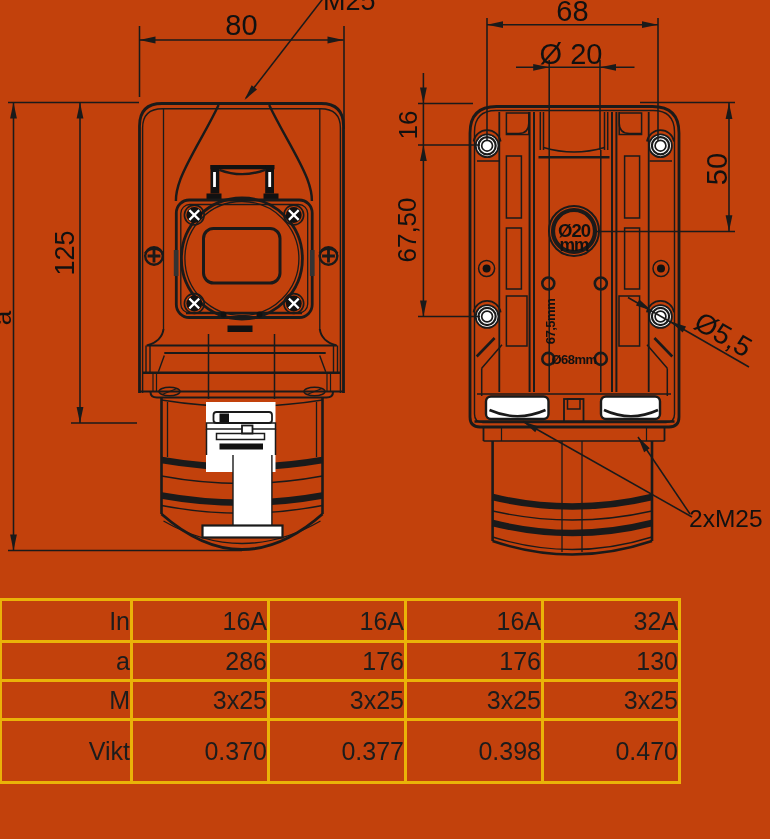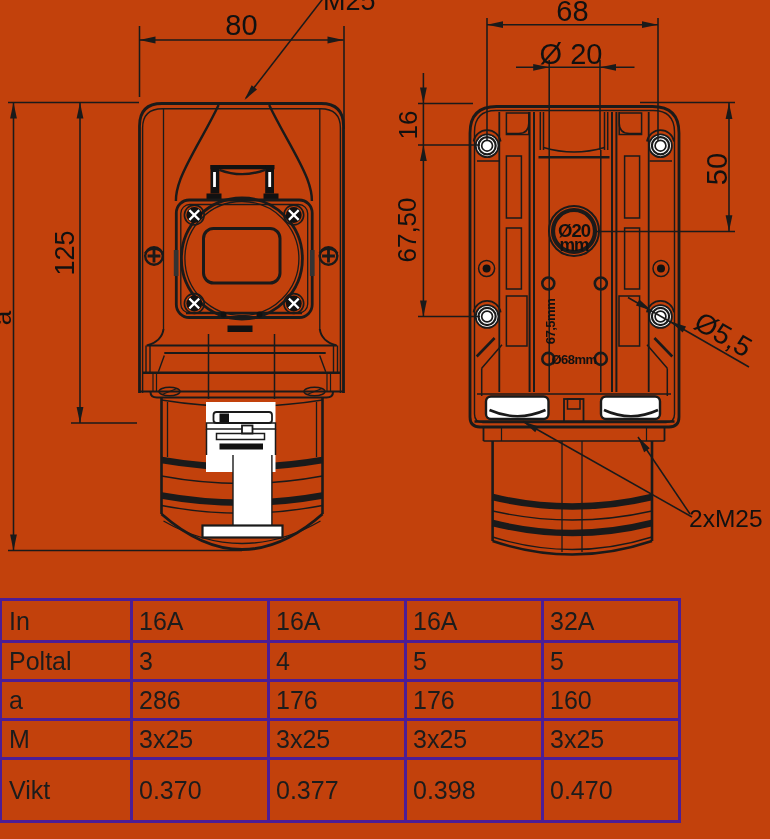--- a/index.html
+++ b/index.html
@@ -1,18 +1,18 @@
 <!DOCTYPE html>
 <html><head><meta charset="utf-8">
 <style>
 html,body{margin:0;padding:0;background:#fff;}
 #wrap{position:relative;width:770px;height:839px;background:#c2410c;overflow:hidden;font-family:"Liberation Sans",sans-serif;}
 #dw{position:absolute;left:0;top:0;}
 table{position:absolute;left:-1px;top:598px;border-collapse:collapse;table-layout:fixed;}
-td{border:3px solid #4c1d95;height:36px;line-height:36px;font-size:25px;color:#1c1c1c;padding:0 0 0 6px;vertical-align:middle;font-family:"Liberation Sans",sans-serif;}
+td{border:3px solid #eab308;height:36px;line-height:36px;font-size:25px;color:#1c1c1c;padding:0 0 0 6px;vertical-align:middle;font-family:"Liberation Sans",sans-serif;text-align:right;}
 td.l{padding-left:7px;} tr.r1 td{height:39px;} tr.r6 td{height:48px;line-height:60px;}
 </style></head>
 <body>
 <div id="wrap">
 <svg id="dw" width="770" height="598" viewBox="0 0 770 598" fill="none" stroke-linecap="butt">
 <g stroke="#1a1a1a">
 
 <path d="M139.5,393 V126 Q139.5,103.5 162,103.5 H321 Q343.5,103.5 343.5,126 V393" stroke-width="2.8"></path>
 <path d="M142.6,393 V128 Q142.6,108.8 162.5,108.8 H320.5 Q340.4,108.8 340.4,128 V393" stroke-width="1.4"></path>
 <path d="M163.5,109 V329" stroke-width="1.3"></path>
@@ -289,32 +289,25 @@
       </colgroup>
 <tbody>
         <tr class="r1">
           <td class="l">In</td>
           <td>16A</td>
           <td>16A</td>
           <td>16A</td>
           <td>32A</td>
         </tr>
 <tr>
-          <td class="l">Poltal</td>
-          <td>3</td>
-          <td>4</td>
-          <td>5</td>
-          <td>5</td>
-        </tr>
-<tr>
           <td class="l">a</td>
           <td>286</td>
           <td>176</td>
           <td>176</td>
-          <td>160</td>
+          <td>130</td>
         </tr>
 <tr>
           <td class="l">M</td>
           <td>3x25</td>
           <td>3x25</td>
           <td>3x25</td>
           <td>3x25</td>
         </tr>
 <tr class="r6">
           <td class="l">Vikt</td>

